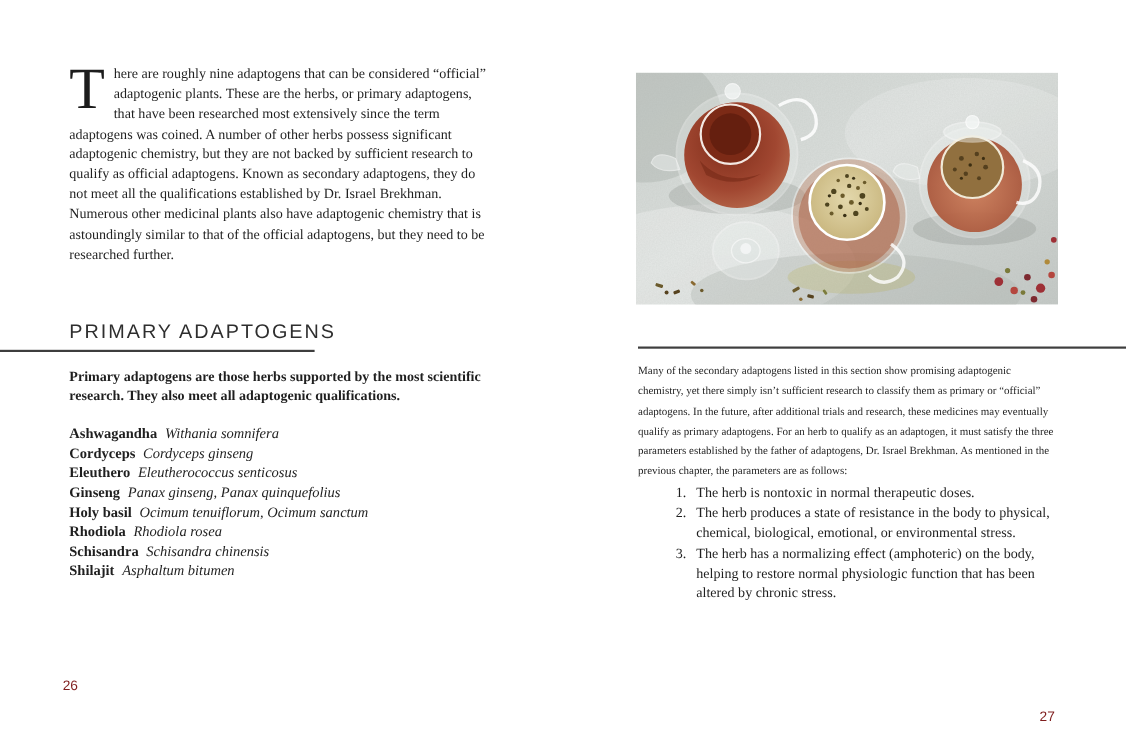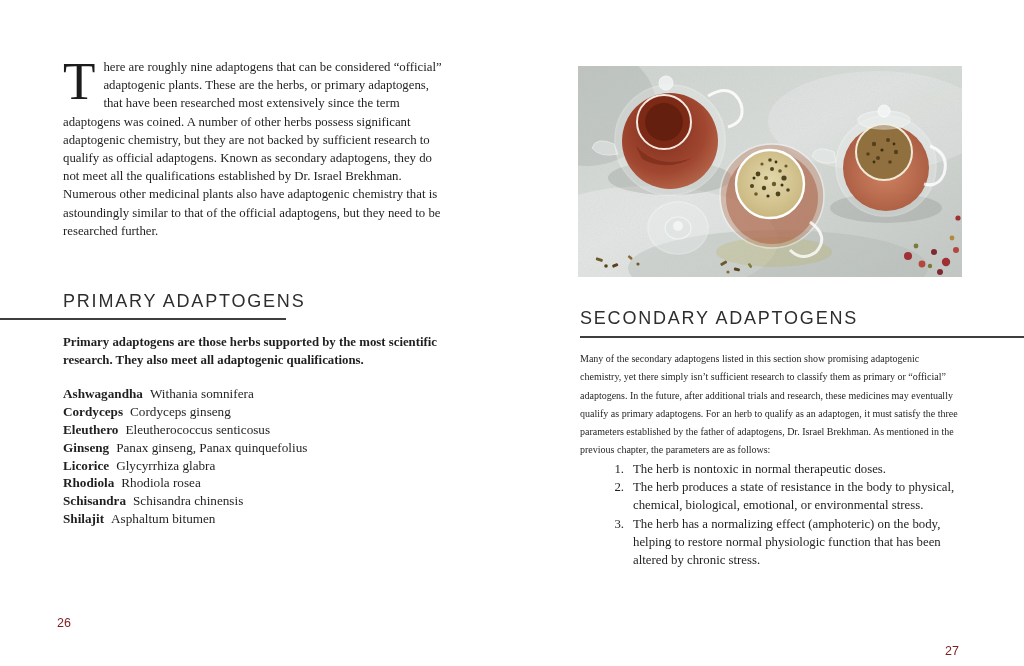--- a/index.html
+++ b/index.html
@@ -27,21 +27,21 @@
     white-space:nowrap;
   }
   .rule { height:2px; background:#3e3e3e; }
   .rule-left  { width:286px; margin-left:-63px; margin-top:6px; }
   .rule-right { width:444px; margin-top:7px; }
 
   .lede { margin:13px 0 0 0; font-size:12.8px; line-height:18.2px;font-weight:bold; }
 
   .herbs { margin-top:16px; font-size:13.2px; line-height:17.8px; }
   .herb-name  { font-weight:bold; margin-right:7px; }
-  .herb-latin { }
+  .herb-latin { font-style:italic; }
 
   
   .photo {
     position:absolute; left:578px; top:66px; width:384px; height:211px;
     overflow:hidden;
   }
   .body-text { margin:12px 0 0 0; font-size:10px; line-height:18.3px; }
   .params { margin-top:0; }
   .param { display:flex; font-size:12.8px; line-height:18.3px; }
   .param-num  { flex:0 0 44px; text-align:right; padding-right:9px; }
@@ -73,21 +73,21 @@
     <div class="herb">
       <span class="herb-name">Cordyceps</span><span class="herb-latin">Cordyceps ginseng</span>
     </div>
     <div class="herb">
       <span class="herb-name">Eleuthero</span><span class="herb-latin">Eleutherococcus senticosus</span>
     </div>
     <div class="herb">
       <span class="herb-name">Ginseng</span><span class="herb-latin">Panax ginseng, Panax quinquefolius</span>
     </div>
     <div class="herb">
-      <span class="herb-name">Licorice</span><span class="herb-latin">Glycyrrhiza glabra</span>
+      <span class="herb-name">Holy basil</span><span class="herb-latin">Ocimum tenuiflorum, Ocimum sanctum</span>
     </div>
     <div class="herb">
       <span class="herb-name">Rhodiola</span><span class="herb-latin">Rhodiola rosea</span>
     </div>
     <div class="herb">
       <span class="herb-name">Schisandra</span><span class="herb-latin">Schisandra chinensis</span>
     </div>
     <div class="herb">
       <span class="herb-name">Shilajit</span><span class="herb-latin">Asphaltum bitumen</span>
     </div>
@@ -225,21 +225,20 @@
       <circle cx="362" cy="206" r="3" fill="#7d2a30"></circle>
       <circle cx="338" cy="180" r="2.4" fill="#7a7a3a"></circle>
       <circle cx="352" cy="200" r="2.2" fill="#7a7a3a"></circle>
       <circle cx="374" cy="172" r="2.4" fill="#b08a3a"></circle>
       <circle cx="380" cy="152" r="2.6" fill="#9e3036"></circle>
     </g>
   </svg>
 </div>
 
 <div class="right-col">
-  <h2 class="section-heading">SECONDARY ADAPTOGENS</h2>
   <div class="rule rule-right"></div>
   <p class="body-text">Many of the secondary adaptogens listed in this section show promising adaptogenic chemistry, yet there simply isn’t sufficient research to classify them as primary or “official” adaptogens. In the future, after additional trials and research, these medicines may eventually qualify as primary adaptogens. For an herb to qualify as an adaptogen, it must satisfy the three parameters established by the father of adaptogens, Dr. Israel Brekhman. As mentioned in the previous chapter, the parameters are as follows:</p>
 
   <div class="params">
     <div class="param">
       <span class="param-num">1.</span>
       <span class="param-text">The herb is nontoxic in normal therapeutic doses.</span>
     </div>
     <div class="param">
       <span class="param-num">2.</span>

